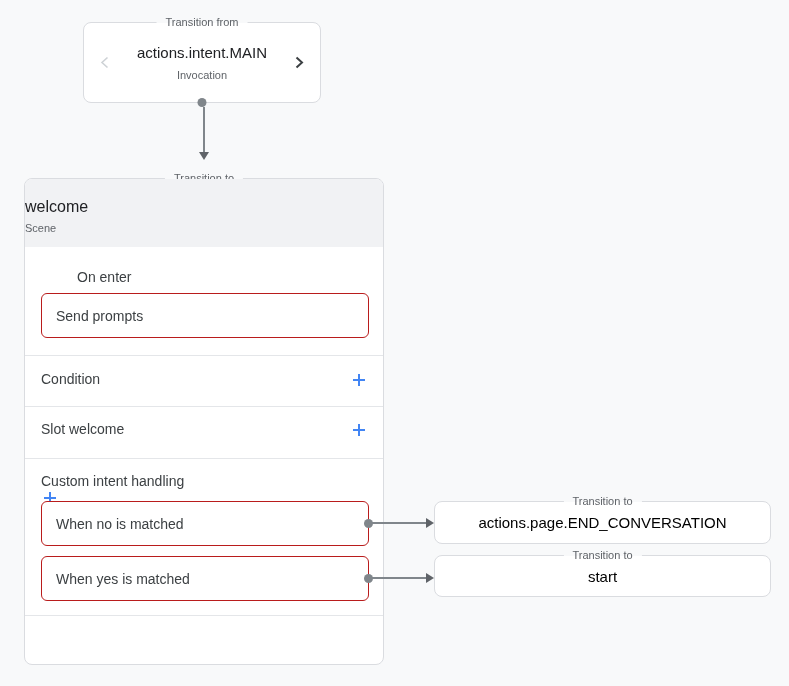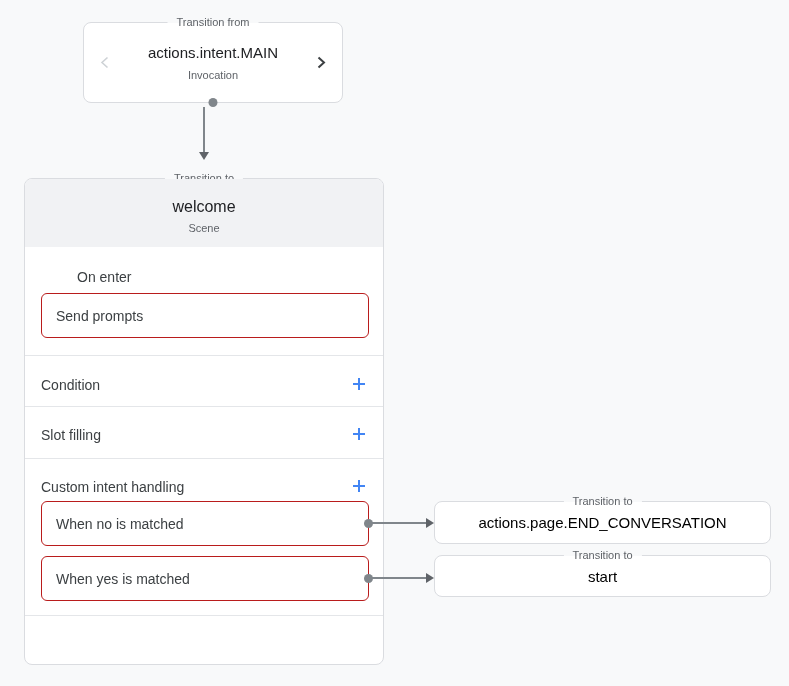--- a/index.html
+++ b/index.html
@@ -10,21 +10,21 @@
   .card { position: absolute; background: #fff; border: 1px solid #dadce0; border-radius: 8px; }
 
   .legend {
     position: absolute; top: -8px; left: 50%; transform: translateX(-50%);
     font-size: 11px; line-height: 15px; color: #5f6368; padding: 0 9px; white-space: nowrap;
   }
   .legend-on-white { background: linear-gradient(to bottom, #f8f9fa 53%, #ffffff 53%); }
   .legend-on-gray  { background: linear-gradient(to bottom, #f8f9fa 53%, #f1f2f4 53%); }
 
   
-  .top-card { left: 83px; top: 22px; width: 260px; height: 81px; }
+  .top-card { left: 83px; top: 22px; width: 238px; height: 81px; }
   .top-card-inner { height: 100%; display: flex; align-items: center; justify-content: space-between; padding: 0 14px; }
   .chev { background: none; border: none; padding: 2px; cursor: pointer; display: flex; align-items: center; }
   .card-titles { text-align: center; flex: 1; }
   .card-title { font-size: 15px; color: #202124; }
   .card-subtitle { font-size: 11px; color: #5f6368; margin-top: 8px; }
 
   .dot { width: 9px; height: 9px; border-radius: 50%; background: #80868b; }
   .dot-bottom { position: absolute; left: 50%; bottom: -5px; transform: translateX(-50%); }
 
   
@@ -33,42 +33,42 @@
             border-left: 5px solid transparent; border-right: 5px solid transparent; border-top: 8px solid #5f6368; }
   .h-line { position: absolute; left: 371px; width: 56px; height: 1.5px; background: #80868b; }
   .h-line-1 { top: 522px; } .h-line-2 { top: 577px; }
   .h-head { position: absolute; left: 426px; width: 0; height: 0;
             border-top: 5px solid transparent; border-bottom: 5px solid transparent; border-left: 8px solid #5f6368; }
   .h-head-1 { top: 518px; } .h-head-2 { top: 573px; }
 
   
   .scene-card { left: 24px; top: 178px; width: 360px; height: 487px; }
   .scene-header { position: absolute; top: 0; left: 0; right: 0; height: 68px;
-                  background: #f1f2f4; border-radius: 7px 7px 0 0; text-align: center; }
+                  background: #f1f2f4; border-radius: 7px 7px 0 0; }
   .scene-title { position: absolute; top: 19px; width: 100%; font-size: 16px; color: #202124; }
   .scene-subtitle { position: absolute; top: 43px; width: 100%; font-size: 11px; color: #5f6368; }
 
   .section-label { position: absolute; left: 16px; font-size: 14px; color: #3c4043; line-height: 18px; }
   .label-on-enter { top: 89px; margin-left: 36px; }
 
   .item-box { position: absolute; left: 16px; width: 328px; height: 45px;
               border: 1px solid #b91c1c; border-radius: 6px; background: #fff;
               display: flex; align-items: center; padding-left: 14px;
               font-size: 14px; color: #3c4043; cursor: pointer; }
   .box-send { top: 114px; }
   .box-no   { top: 322px; }
   .box-yes  { top: 377px; }
   .handler-dot { position: absolute; right: -5px; top: 50%; margin-top: -4.5px; }
 
   .divider { position: absolute; left: 0; right: 0; height: 1px; background: #e4e6e9; }
   .div-1 { top: 176px; } .div-2 { top: 227px; } .div-3 { top: 279px; } .div-4 { top: 436px; }
 
   .row { position: absolute; left: 16px; right: 15px; height: 22px;
-         display: flex; align-items: flex-end; justify-content: space-between; }
-  .row-condition { top: 192px; } .row-slot { top: 242px; } .row-custom { top: 294px; } .row-system { top: 451px; }
+         display: flex; align-items: flex-start; justify-content: space-between; }
+  .row-condition { top: 192px; } .row-slot { top: 242px; } .row-custom { top: 294px; flex-direction: column; } .row-system { top: 451px; }
   .row .label { font-size: 14px; color: #3c4043; }
   .add-btn { background: none; border: none; padding: 2px; cursor: pointer; display: flex; align-items: center; }
 
   
   .target-1 { left: 434px; top: 501px; width: 337px; height: 43px; }
   .target-2 { left: 434px; top: 555px; width: 337px; height: 42px; }
   .target-inner { height: 100%; display: flex; align-items: center; justify-content: center;
                   font-size: 15px; color: #000000; }
 </style>
 </head>
@@ -120,21 +120,21 @@
       <button class="add-btn" aria-label="add condition">
         <svg width="14" height="14" viewBox="0 0 14 14">
             <path d="M7 1 V13 M1 7 H13" stroke="#4285f4" stroke-width="2"></path>
           </svg>
       </button>
     </div>
 
     <div class="divider div-2"></div>
 
     <div class="row row-slot">
-      <span class="label">Slot filling</span>
+      <span class="label">Slot welcome</span>
       <button class="add-btn" aria-label="add slot">
         <svg width="14" height="14" viewBox="0 0 14 14">
             <path d="M7 1 V13 M1 7 H13" stroke="#4285f4" stroke-width="2"></path>
           </svg>
       </button>
     </div>
 
     <div class="divider div-3"></div>
 
     <div class="row row-custom">

